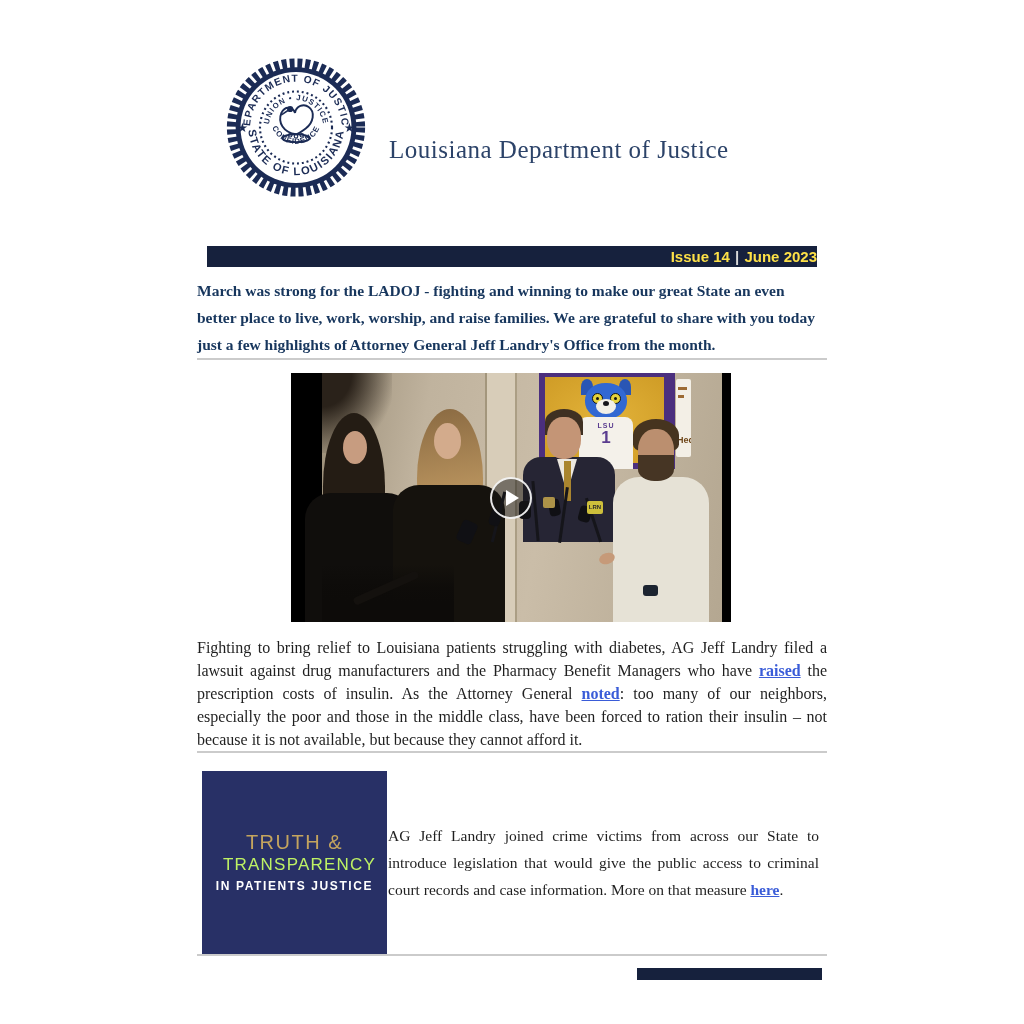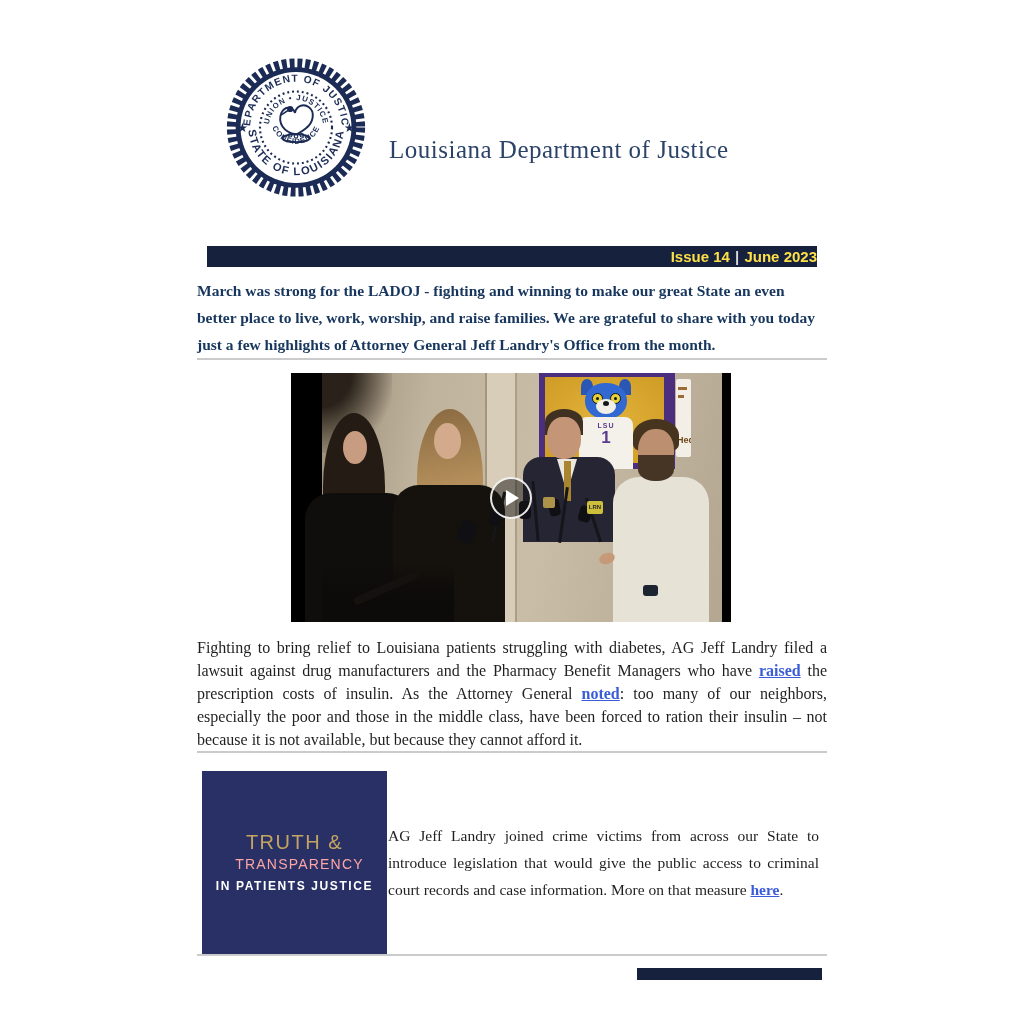--- a/index.html
+++ b/index.html
@@ -114,21 +114,21 @@
   
   .story{margin:14px 0 0;font-size:16px;line-height:23px;color:#1f1f1f;text-align:justify;}
   .story a, .truth-text a{color:#3a5cd8;font-weight:bold;text-decoration:underline;}
 
   
   .truth{margin-top:18px;display:flex;align-items:center;padding-left:5px;}
   .truth-card{flex:0 0 185px;height:183px;background:#283066;display:flex;flex-direction:column;
               justify-content:center;text-align:center;
               font-family:"Liberation Sans","DejaVu Sans",sans-serif;}
   .tc1{color:#c4a45e;font-size:20px;letter-spacing:1.5px;line-height:23px;}
-  .tc2{color:#fca5a5;font-size:14px;letter-spacing:1.2px;line-height:21px;padding-left:10px;}
+  .tc2{color:#bef264;font-size:17px;letter-spacing:1.2px;line-height:21px;padding-left:10px;}
   .tc3{color:#ffffff;font-size:12px;font-weight:bold;letter-spacing:1.6px;line-height:18px;margin-top:2px;}
   .truth-text{margin-left:1px;width:431px;font-size:15.5px;line-height:27px;color:#1f1f1f;text-align:justify;}
 
   
   .peek{margin:12px 0 0 440px;width:185px;height:12px;background:#16213d;}
 </style>
 </head>
 <body>
 
 <div class="content">

